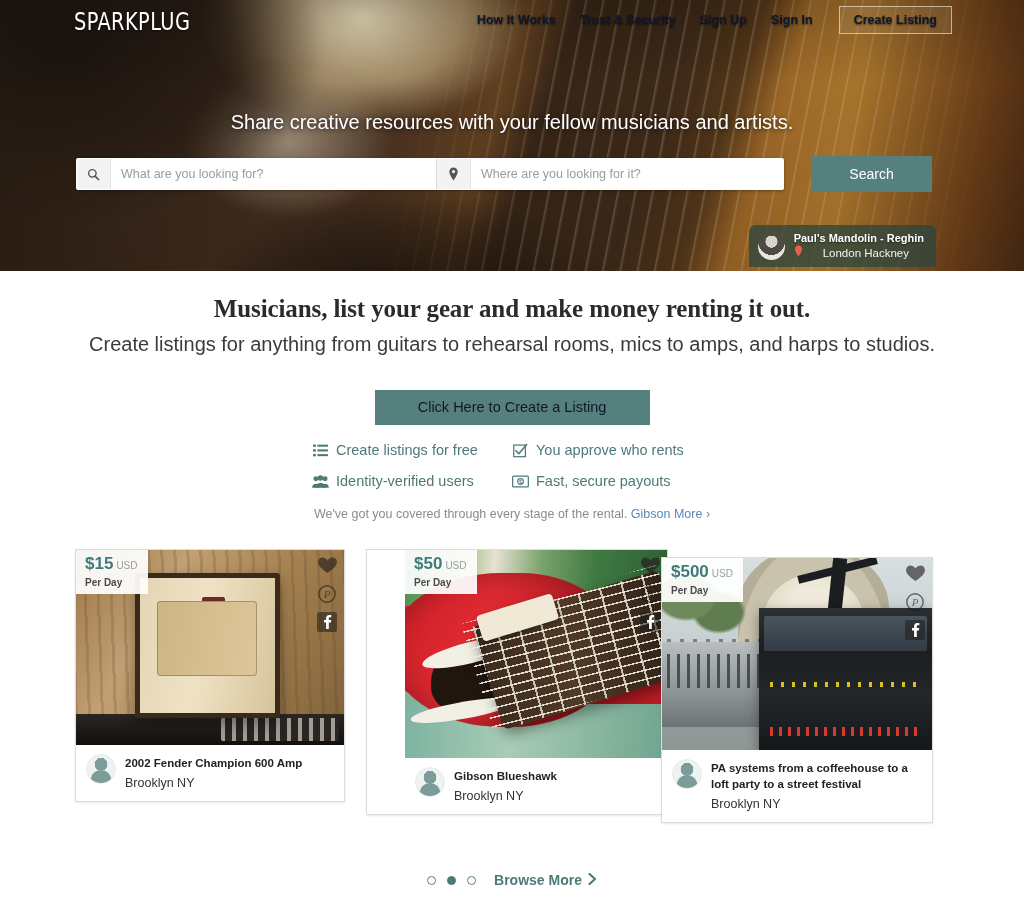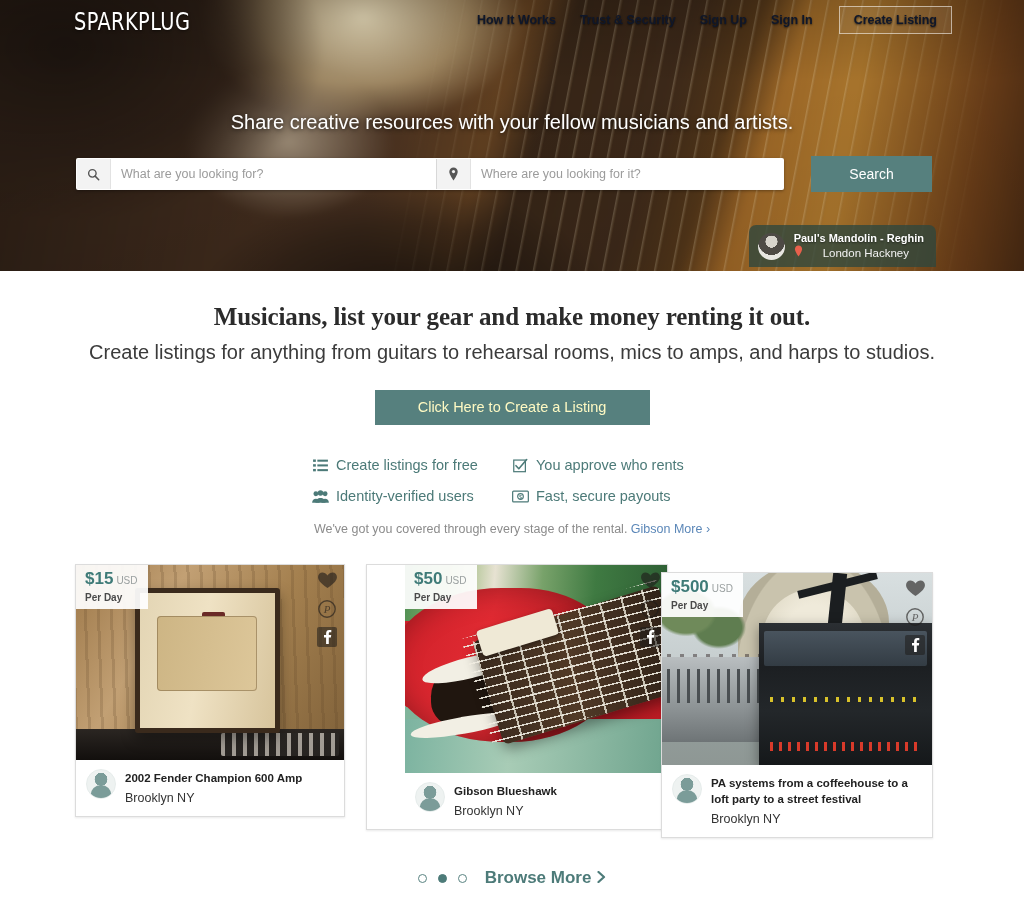--- a/index.html
+++ b/index.html
@@ -166,38 +166,38 @@
     color: #fff; font-size: 11px; font-weight: bold;
     text-shadow: 0 1px 2px rgba(0,0,0,0.5); line-height: 14px;
   }
   .hero-badge .bl {
     color: #f2f2f2; font-size: 11.5px; line-height: 15px;
     display: flex; align-items: center; gap: 20px;
   }
   .pin { color: #e8604c; font-size: 11px; }
 
   
-  .promo { padding-top: 32px; text-align: center; }
+  .promo { padding-top: 24px; text-align: center; }
   .promo h2 {
     font-family: "Liberation Serif", "DejaVu Serif", serif;
     font-size: 25px; font-weight: bold; color: #2b2b2b;
     letter-spacing: -0.1px;
   }
   .promo p.lead {
     margin-top: 10px; font-size: 20px; color: #3b3b3b;
   }
   .btn-create {
-    display: inline-block; margin-top: 26px;
+    display: inline-block; margin-top: 34px;
     width: 275px; height: 35px; line-height: 35px;
-    background: #56807e; color: #fef9c3;
+    background: #56807e; color: #0f172a;
     font-size: 14.5px; border: 0; cursor: pointer;
     font-family: "Liberation Sans", sans-serif;
   }
   .features {
-    width: 400px; margin: 32px auto 0;
+    width: 400px; margin: 17px auto 0;
     display: grid; grid-template-columns: 1fr 1fr;
     row-gap: 15px;
   }
   .feature {
     display: flex; align-items: center; gap: 7px;
     color: #4c7a78; font-size: 14.5px;
     justify-content: flex-start;
   }
   .feature .fi { width: 17px; display:flex; align-items:center; justify-content:center; flex:none; }
   .covered {
@@ -422,21 +422,21 @@
   .pager {
     position: absolute; left: 0; bottom: 11px; width: 1024px;
     display: flex; align-items: center; justify-content: center; gap: 11px;
   }
   .dot {
     width: 9px; height: 9px; border-radius: 50%;
     border: 1.4px solid #5a8482; background: transparent;
   }
   .dot.on { background: #4d7b79; border-color: #4d7b79; }
   .browse {
-    margin-left: 7px; color: #4d7b79; font-size: 17px; font-weight: bold;
+    margin-left: 7px; color: #4d7b79; font-size: 14px; font-weight: bold;
     text-decoration: none; display: flex; align-items: center; gap: 6px;
   }
 </style>
 </head>
 <body>
 
 <div class="hero">
   <div class="hero-bg"></div>
   <div class="hero-strings"></div>
   <div class="hero-shade"></div>

